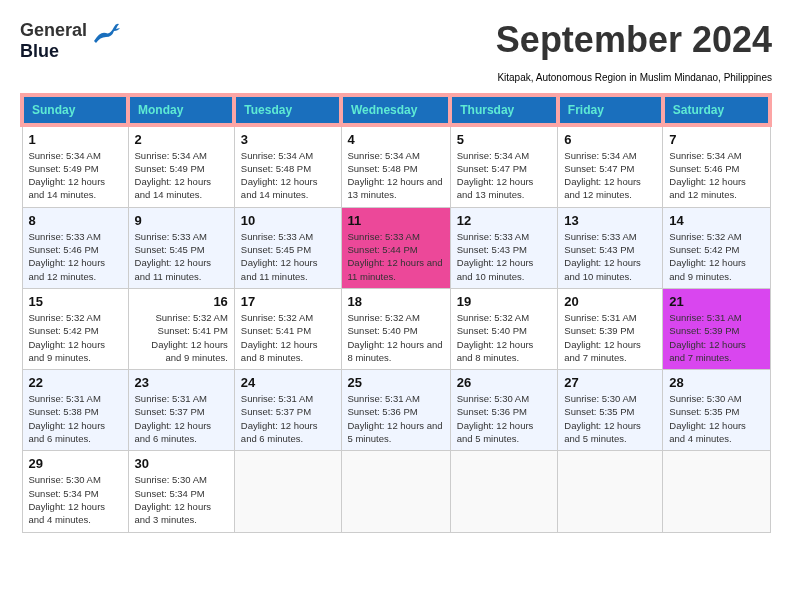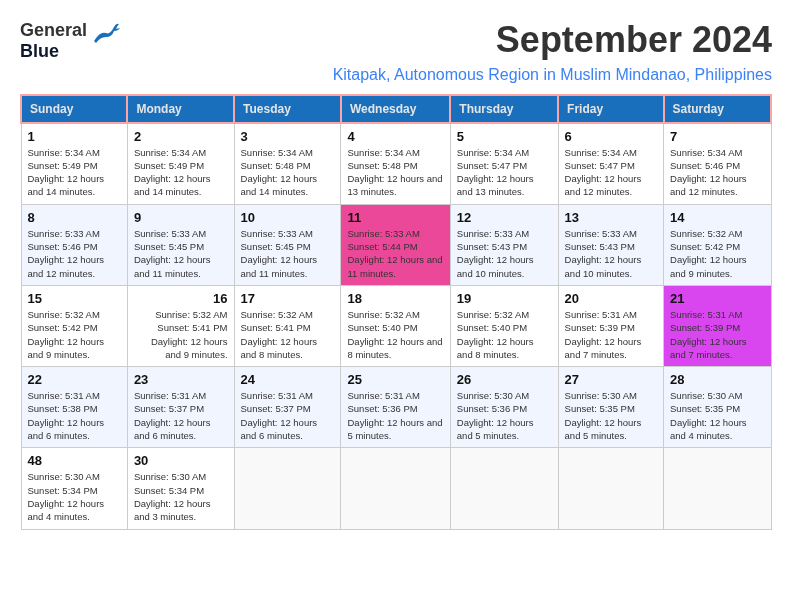--- a/index.html
+++ b/index.html
@@ -25,38 +25,38 @@
       text-align: right;
       flex: 1;
     }
     .month-title {
       font-size: 36px;
       font-weight: bold;
       color: #333;
       line-height: 1.1;
     }
     .location-title {
-      font-size: 16px;
-      color: #3b82f6;
-      margin-top: 6px;
+      font-size: 10px;
+      color: #000000;
+      margin-top: 12px;
     }
     .calendar-table {
       width: 100%;
       border-collapse: collapse;
       margin-top: 10px;
       font-size: 10.5px;
     }
     .calendar-table th {
       background-color: #1a6fbd;
-      color: #e5e5e5;
+      color: #5eead4;
       text-align: left;
       padding: 6px 8px;
       font-size: 12px;
       font-weight: bold;
-      border: 2px solid #fca5a5;
+      border: 4px solid #fca5a5;
     }
     .calendar-table td {
       border: 1px solid #ccc;
       vertical-align: top;
       padding: 5px 6px;
       width: 113px;
       min-height: 80px;
       color: #333;
     }
     .day-number {
@@ -291,21 +291,21 @@
       </td>
           <td style="background-color: rgb(240, 245, 255);">
         <div class="day-number">28</div>
         <div class="day-info">
           Sunrise: 5:30 AM<br>Sunset: 5:35 PM<br>Daylight: 12 hours and 4 minutes.
         </div>
       </td>
         </tr>
         <tr>
           <td style="background-color: rgb(255, 255, 255);">
-        <div class="day-number">48</div>
+        <div class="day-number">29</div>
         <div class="day-info">
           Sunrise: 5:30 AM<br>Sunset: 5:34 PM<br>Daylight: 12 hours and 4 minutes.
         </div>
       </td>
           <td style="background-color: rgb(255, 255, 255);">
         <div class="day-number">30</div>
         <div class="day-info">
           Sunrise: 5:30 AM<br>Sunset: 5:34 PM<br>Daylight: 12 hours and 3 minutes.
         </div>
       </td>

